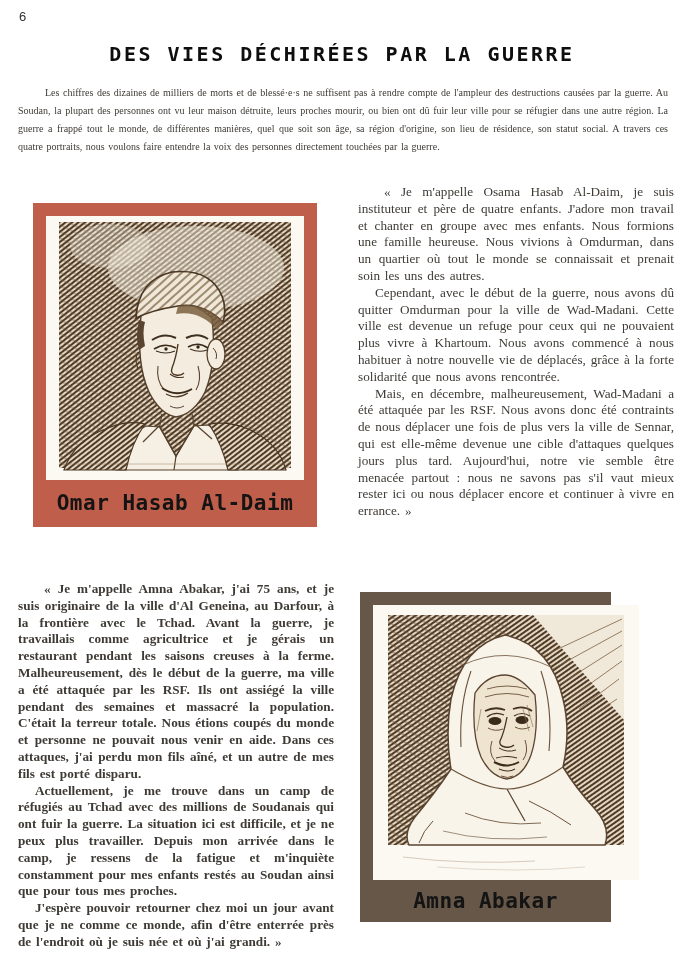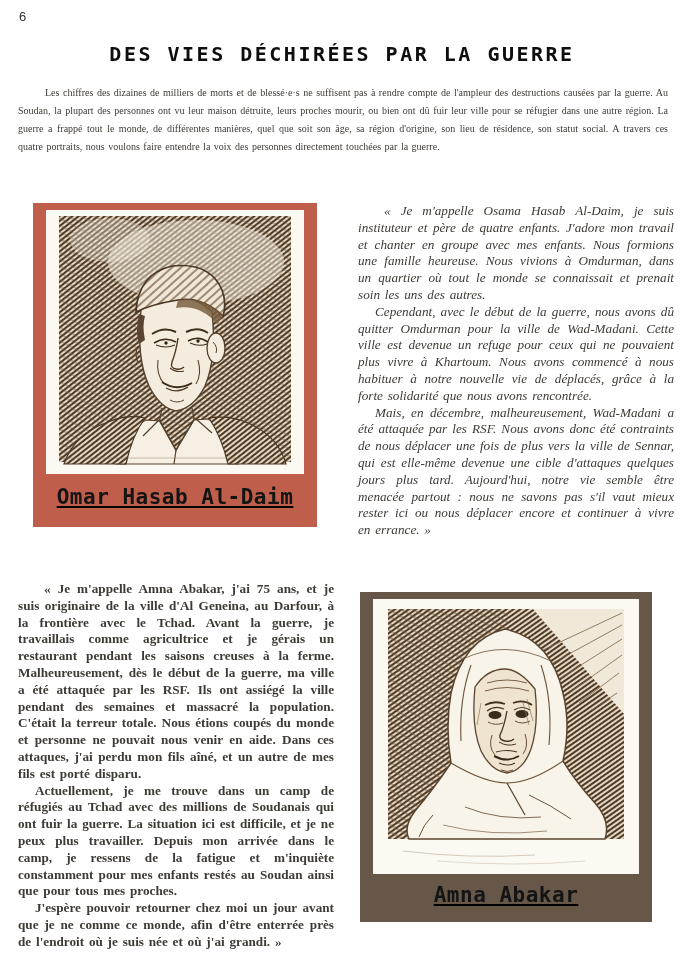--- a/index.html
+++ b/index.html
@@ -14,32 +14,32 @@
        font-family:"DejaVu Sans Mono",monospace;font-weight:bold;
        font-size:20px;letter-spacing:2.5px;color:#0e0e0e;white-space:nowrap;}
 
   .intro{left:18px;top:74px;width:650px;font-size:10px;line-height:18px;
        color:#3e3a35;text-align:justify;text-indent:27px;word-spacing:1px;}
 
   .testimonial{color:#3e3a35;font-size:13.2px;line-height:16.8px;
        text-align:justify;word-spacing:1.5px;}
   .testimonial p{margin:0;text-indent:17px;}
   .testimonial p.first{text-indent:26px;}
-  .testimonial-1{left:358px;top:203px;width:316px;font-style:italic;}
+  .testimonial-1{left:358px;top:184px;width:316px;}
   .testimonial-2{left:18px;top:581px;width:316px;font-weight:bold;}
 
-  .portrait-card{box-sizing:border-box;padding:7px 13px 0 13px;text-decoration:underline;}
+  .portrait-card{box-sizing:border-box;padding:13px 13px 0 13px;}
   .portrait-card .panel{background:#fcf9f3;}
   .portrait-card .caption{display:flex;align-items:center;justify-content:center;
        font-family:"DejaVu Sans Mono",monospace;font-weight:bold;
        font-size:21px;letter-spacing:0.5px;color:#141414;white-space:nowrap;}
   .card-omar{left:33px;top:203px;width:284px;height:324px;}
   .card-omar .panel{width:258px;height:264px;}
   .card-omar .caption{height:46px;}
-  .card-amna{left:360px;top:592px;width:292px;height:330px;}
+  .card-amna{left:360px;top:592px;width:251px;height:330px;}
   .card-amna .panel{width:266px;height:275px;}
   .card-amna .caption{height:41px;}
   .panel svg{display:block;width:100%;height:100%;}
 </style>
 </head>
 <body>
 
 <div class="abs page-number">6</div>
 
 <h1 class="abs page-title">DES VIES DÉCHIRÉES PAR LA GUERRE</h1>

